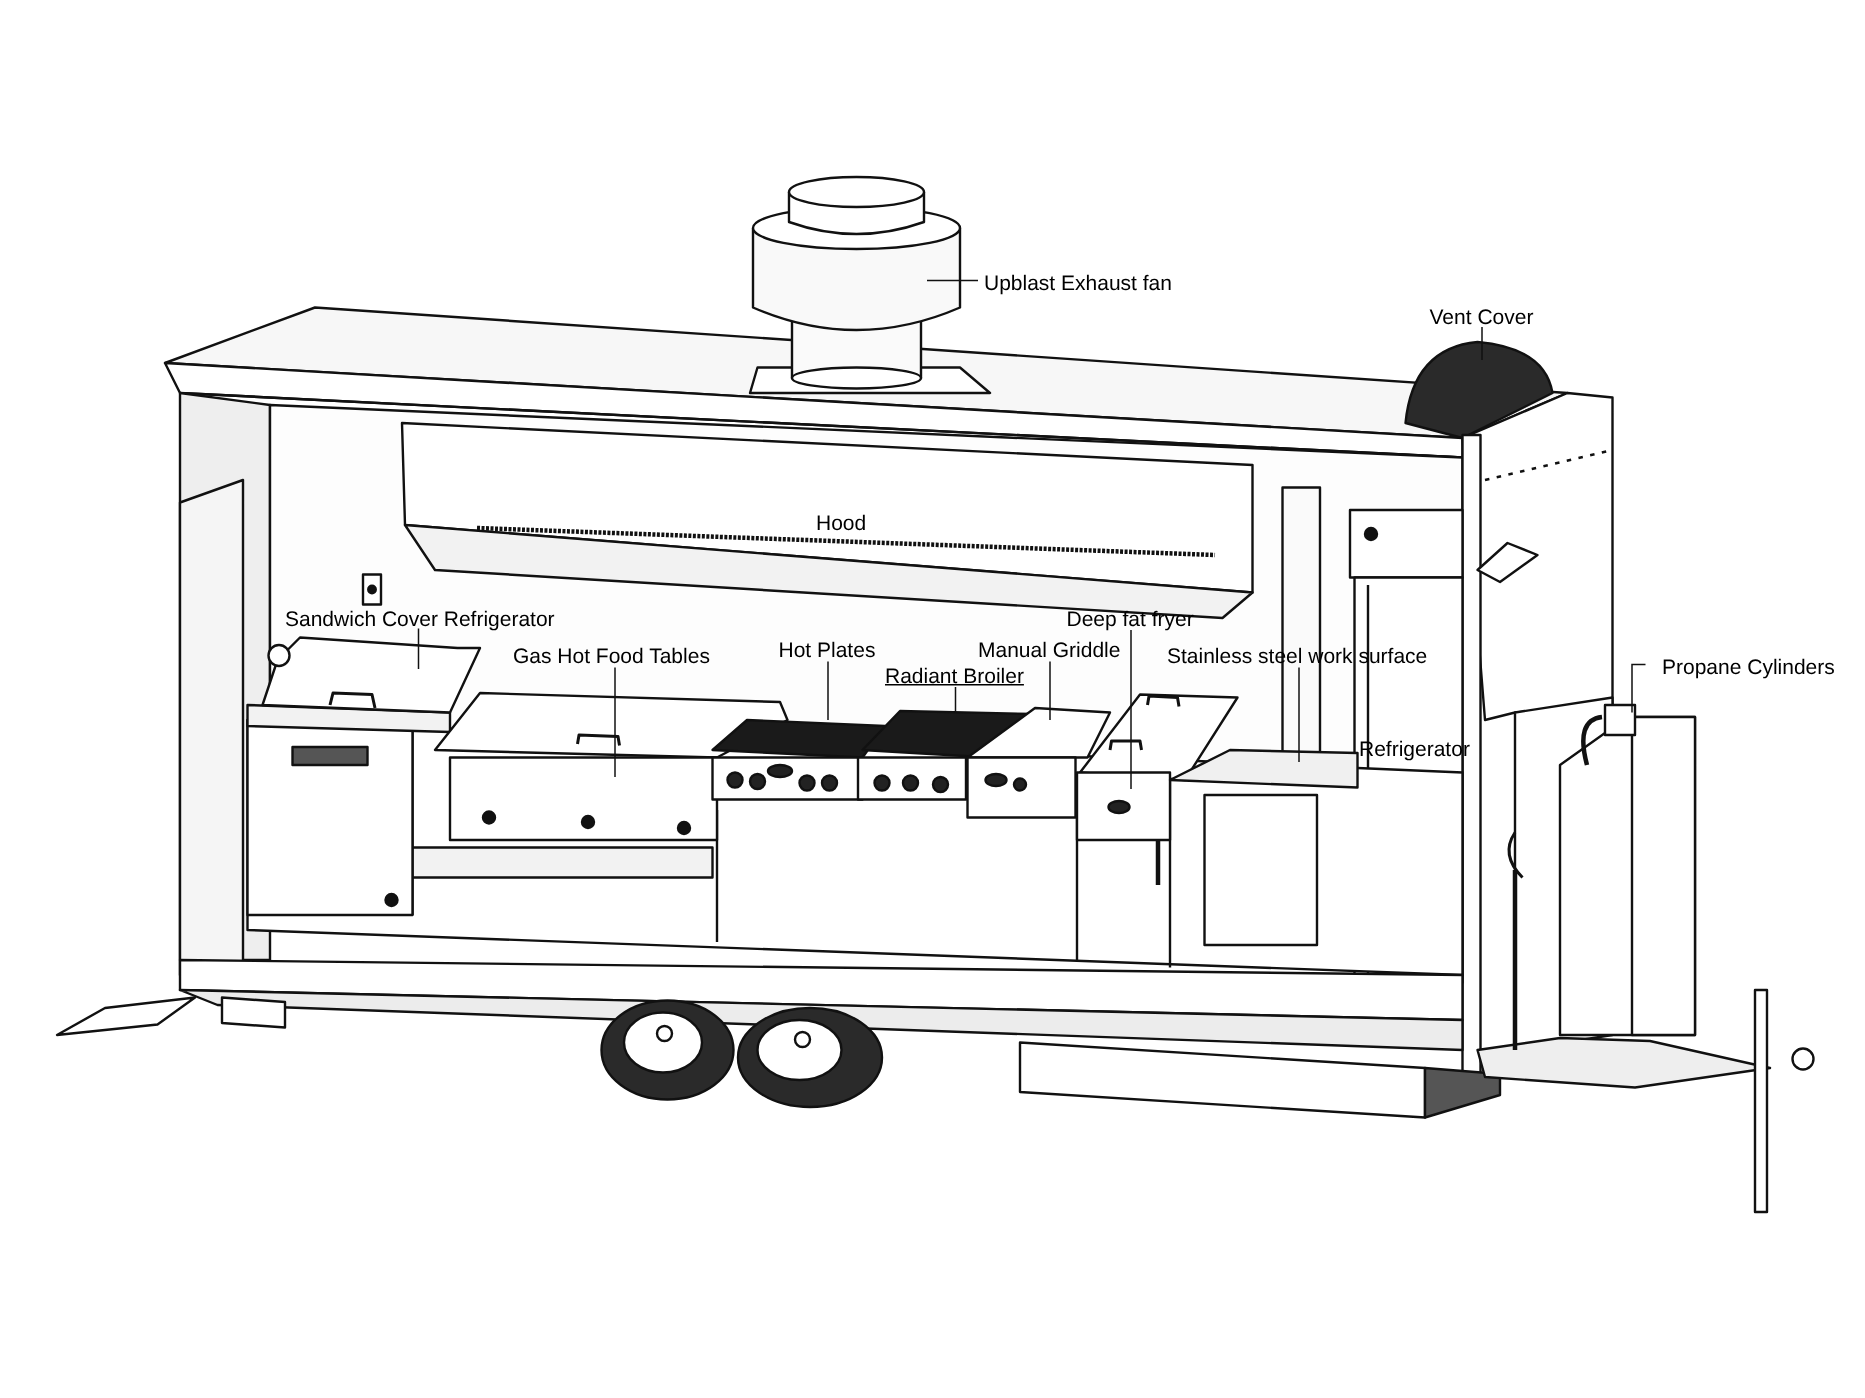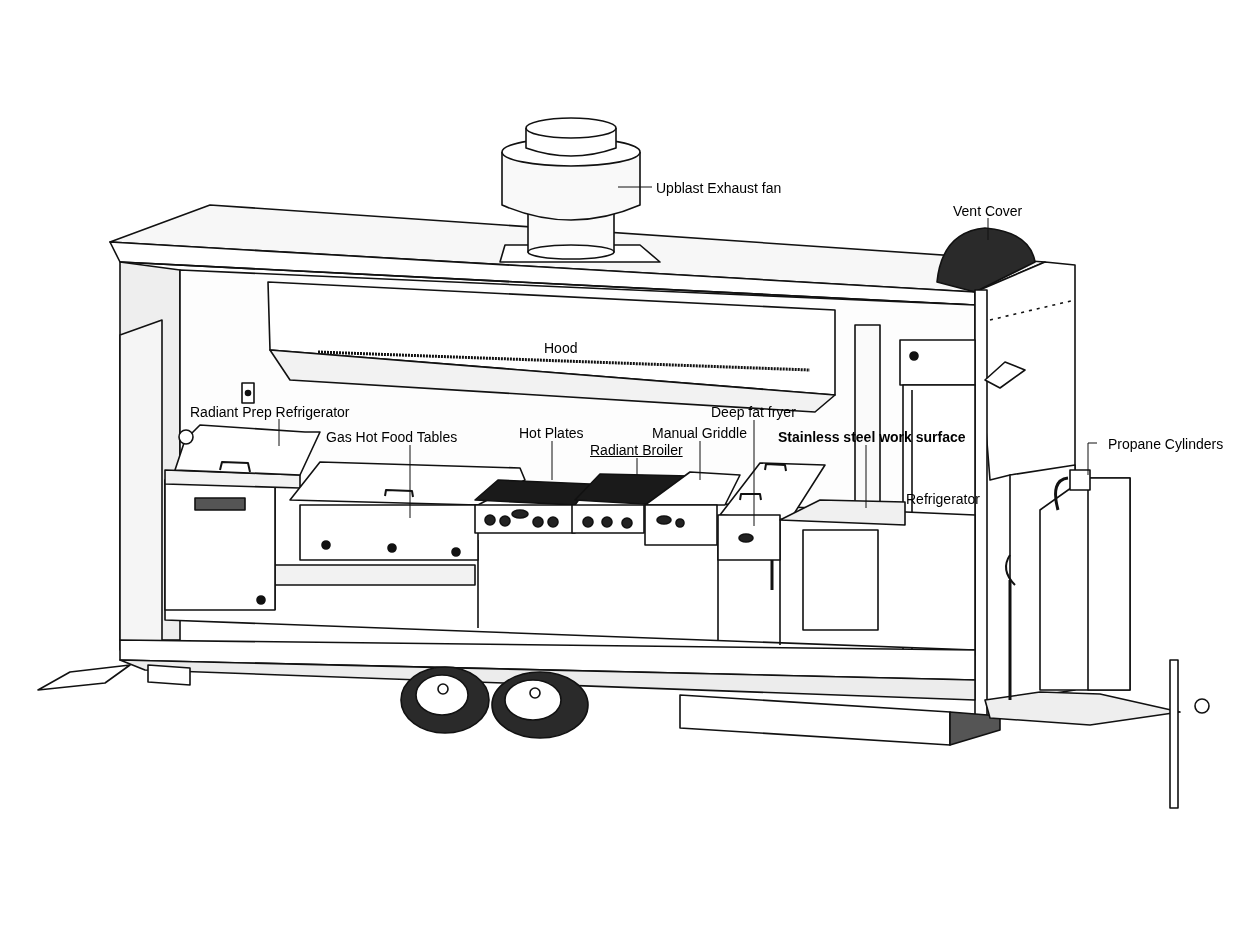--- a/index.html
+++ b/index.html
@@ -177,21 +177,21 @@
     <line x1="637" y1="458" x2="637" y2="475"></line>
     <line x1="700" y1="441" x2="700" y2="480"></line>
     <line x1="866" y1="445" x2="866" y2="508"></line>
     <polyline points="1097,443 1088,443 1088,475"></polyline>
   </g>
 </svg>
 
 <div class="lbl" style="left:656px;top:180px;">Upblast Exhaust fan</div>
 <div class="lbl" style="left:953px;top:203px;">Vent Cover</div>
 <div class="lbl" style="left:544px;top:340px;">Hood</div>
-<div class="lbl" style="left:190px;top:404px;">Radiant Prep Refrigerator</div>
+<div class="lbl" style="left:190px;top:404px;">Sandwich Cover Refrigerator</div>
 <div class="lbl" style="left:711px;top:404px;">Deep fat fryer</div>
 <div class="lbl" style="left:519px;top:425px;">Hot Plates</div>
 <div class="lbl" style="left:652px;top:425px;">Manual Griddle</div>
-<div class="lbl" style="left:326px;top:429px;">Gas Hot Food Tables</div>
-<div class="lbl" style="left:778px;top:429px;font-weight:bold;">Stainless steel work surface</div>
+<div class="lbl" style="left:342px;top:429px;">Gas Hot Food Tables</div>
+<div class="lbl" style="left:778px;top:429px;">Stainless steel work surface</div>
 <div class="lbl" style="left:1108px;top:436px;">Propane Cylinders</div>
 <div class="lbl" style="left:590px;top:442px;text-decoration:underline;">Radiant Broiler</div>
 <div class="lbl" style="left:906px;top:491px;">Refrigerator</div>
 
 </body></html>

